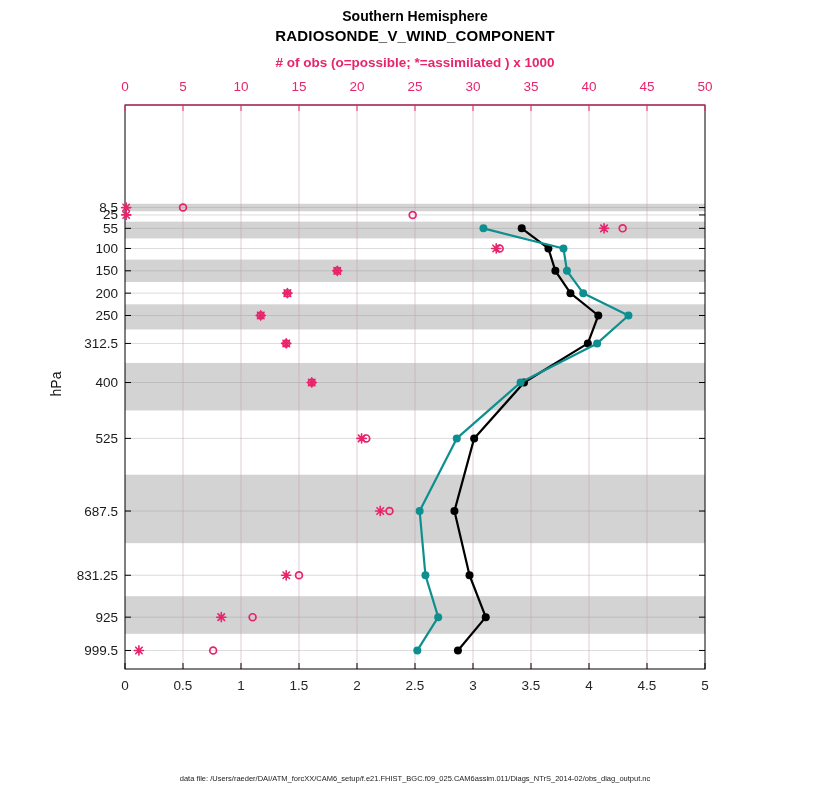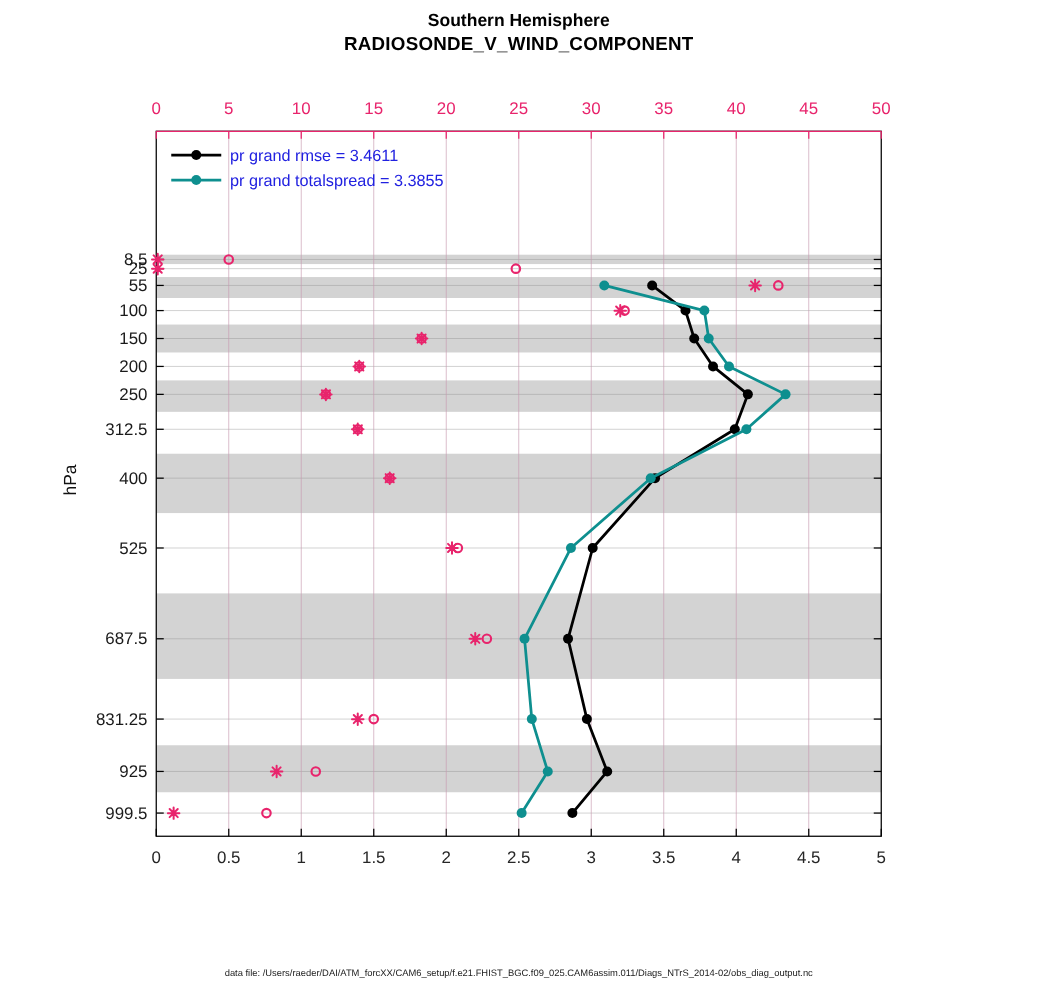--- a/index.html
+++ b/index.html
@@ -18,20 +18,21 @@
   .legend{position:absolute;left:136px;top:114px;}
   .legend-row{display:flex;align-items:center;height:20px;}
   .legend-label{font-size:13px;margin-left:6px;white-space:pre;}
 </style>
 </head>
 <body>
 
 <div class="page">
   <div class="ctr title1">Southern Hemisphere</div>
   <div class="ctr title2">RADIOSONDE_V_WIND_COMPONENT</div>
+  <div class="ctr obslabel" style="color: rgb(232, 36, 108);"># of obs (o=possible; *=assimilated ) x 1000</div>
 
   <svg id="chart-svg" width="830" height="800">
       <rect x="125" y="203.76703645007922" width="580" height="7.485736925515084" fill="#d3d3d3"></rect>
       <rect x="125" y="221.6434231378764" width="580" height="16.759112519809804" fill="#d3d3d3"></rect>
       <rect x="125" y="259.6307448494453" width="580" height="22.345483359746424" fill="#d3d3d3"></rect>
       <rect x="125" y="304.3217115689382" width="580" height="25.13866877971475" fill="#d3d3d3"></rect>
       <rect x="125" y="362.97860538827257" width="580" height="47.48415213946123" fill="#d3d3d3"></rect>
       <rect x="125" y="474.70602218700475" width="580" height="68.4330427892234" fill="#d3d3d3"></rect>
       <rect x="125" y="596.2095879556259" width="580" height="37.59627575277341" fill="#d3d3d3"></rect>
       <line x1="125" x2="705" y1="207.56576862123615" y2="207.56576862123615" stroke="#8a8a8a" stroke-width="0.8" opacity="0.38"></line>
@@ -194,32 +195,16 @@
       <circle cx="628.44" cy="315.4944532488114" r="4" fill="#0e8f8f"></circle>
       <circle cx="597.12" cy="343.4263074484944" r="4" fill="#0e8f8f"></circle>
       <circle cx="520.56" cy="382.5309033280507" r="4" fill="#0e8f8f"></circle>
       <circle cx="456.76" cy="438.39461172741676" r="4" fill="#0e8f8f"></circle>
       <circle cx="419.64" cy="511.0174326465927" r="4" fill="#0e8f8f"></circle>
       <circle cx="425.44" cy="575.2606973058637" r="4" fill="#0e8f8f"></circle>
       <circle cx="438.20000000000005" cy="617.1584786053883" r="4" fill="#0e8f8f"></circle>
       <circle cx="417.32" cy="650.4532488114105" r="4" fill="#0e8f8f"></circle>
     </svg>
 
-  <div class="legend">
-      <div class="legend-row">
-        <svg width="42" height="12">
-          <line x1="1" x2="41" y1="6" y2="6" stroke="#000000" stroke-width="2.2"></line>
-          <circle cx="21" cy="6" r="4" fill="#000000"></circle>
-        </svg>
-        <span class="legend-label" style="color: rgb(33, 33, 224);">pr grand rmse = 3.4611</span>
-      </div>
-      <div class="legend-row">
-        <svg width="42" height="12">
-          <line x1="1" x2="41" y1="6" y2="6" stroke="#0e8f8f" stroke-width="2.2"></line>
-          <circle cx="21" cy="6" r="4" fill="#0e8f8f"></circle>
-        </svg>
-        <span class="legend-label" style="color: rgb(33, 33, 224);">pr grand totalspread = 3.3855</span>
-      </div>
-    </div>
 
   <div class="ylabel">hPa</div>
   <div class="ctr datafile">data file: /Users/raeder/DAI/ATM_forcXX/CAM6_setup/f.e21.FHIST_BGC.f09_025.CAM6assim.011/Diags_NTrS_2014-02/obs_diag_output.nc</div>
 </div>
 
 </body></html>

